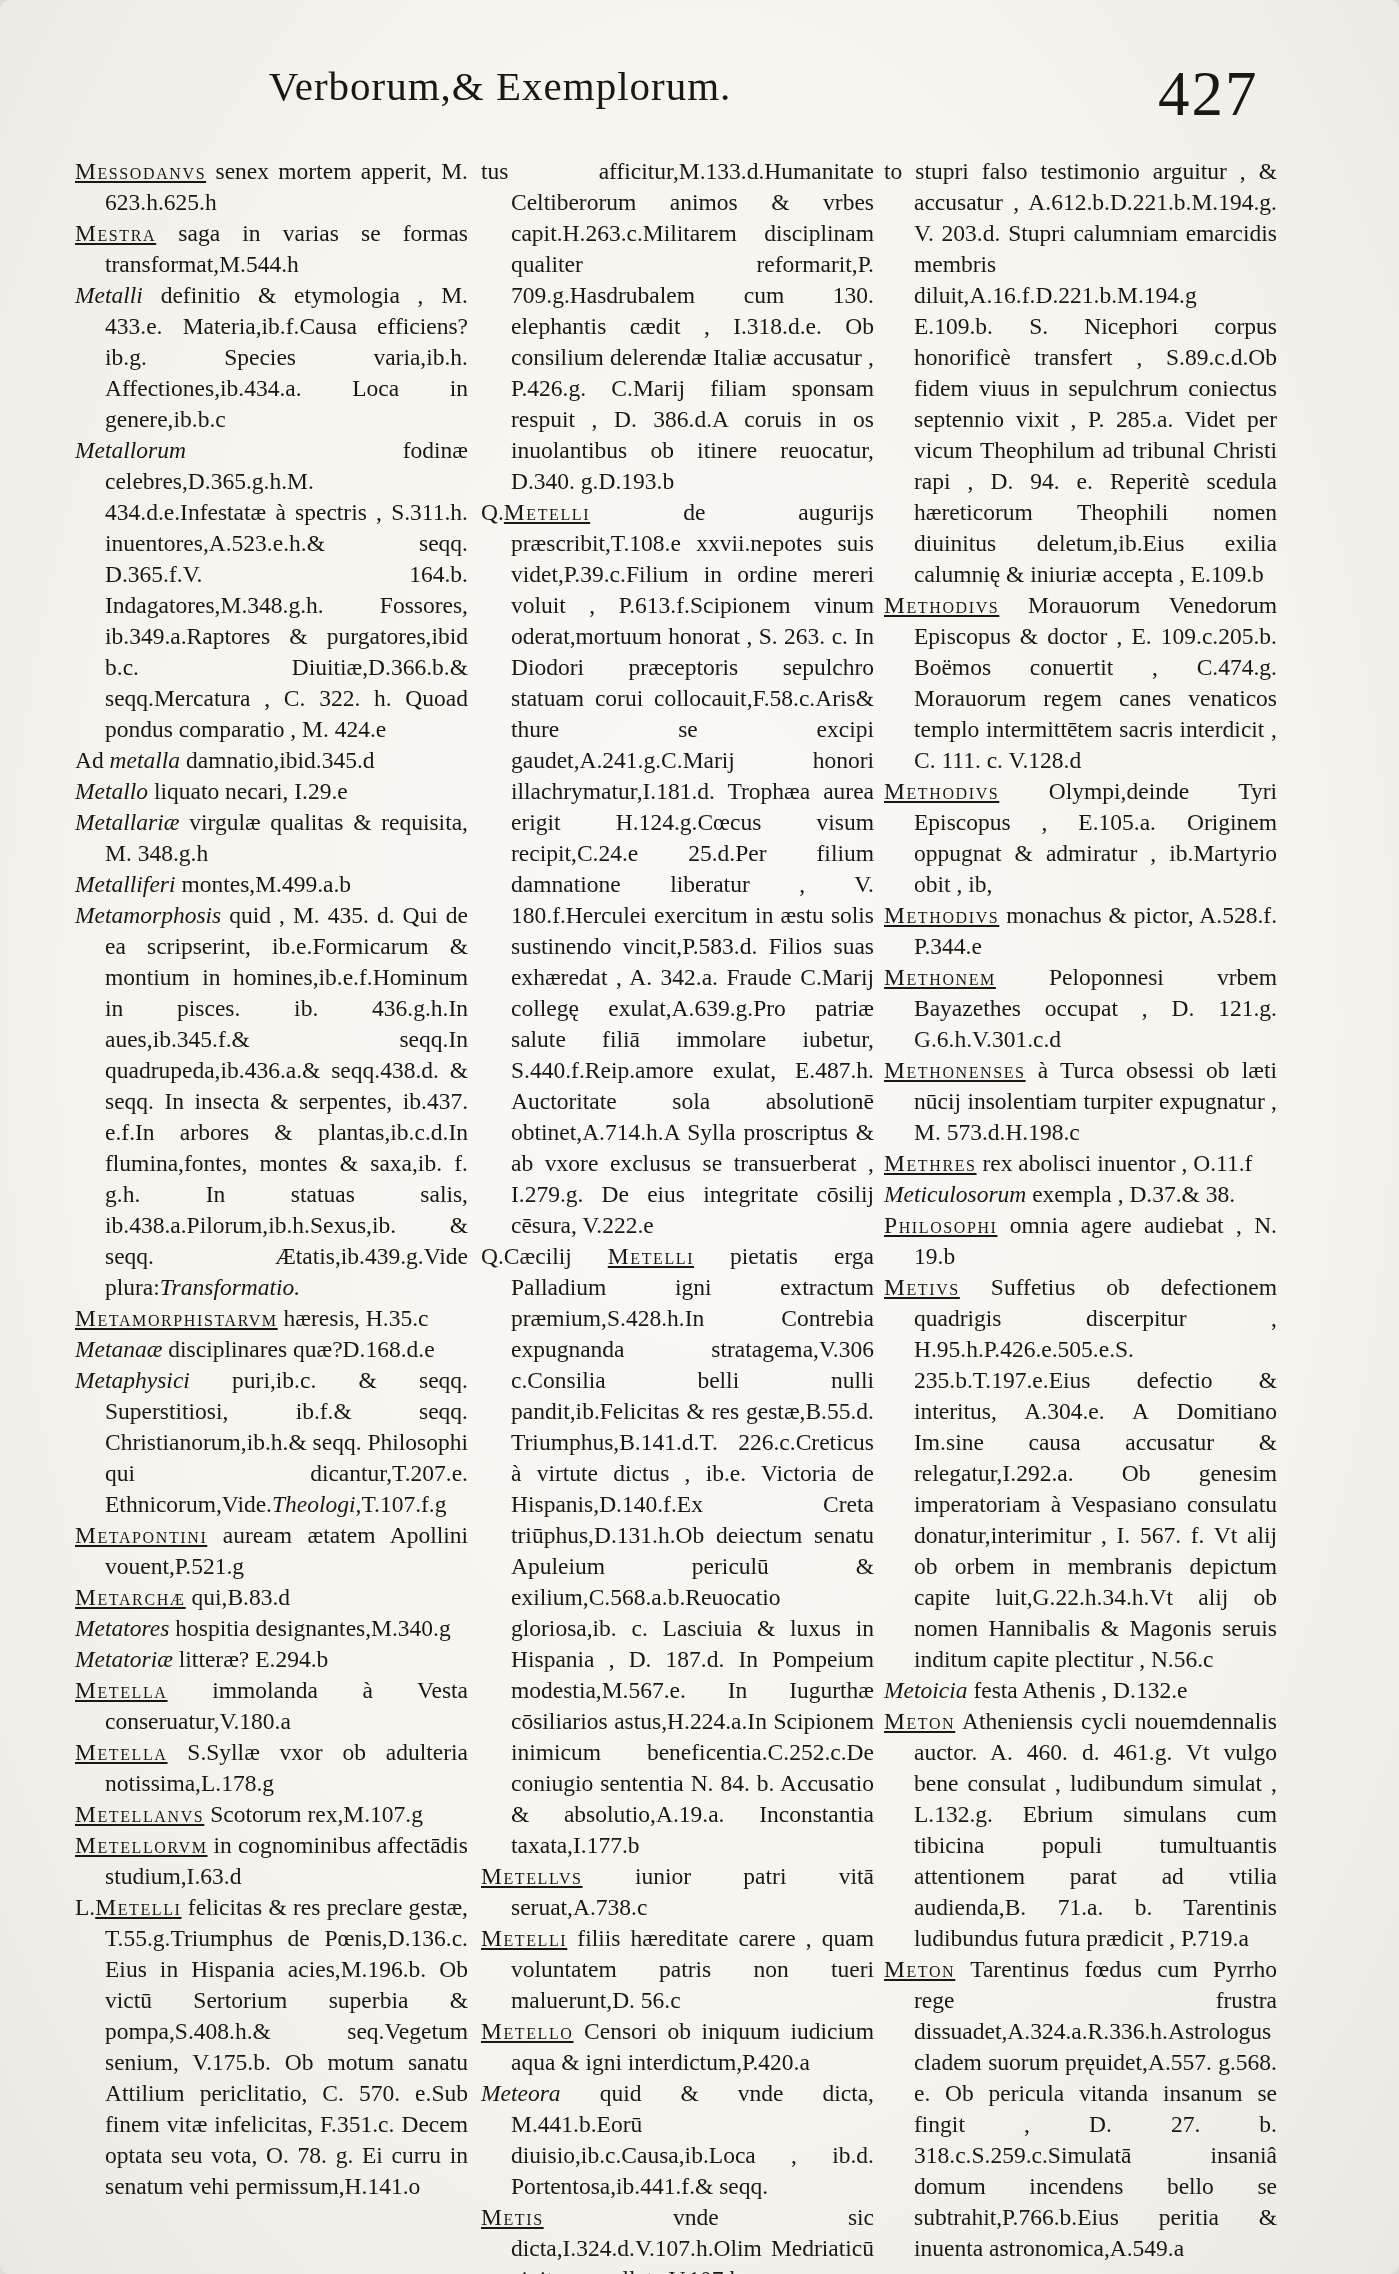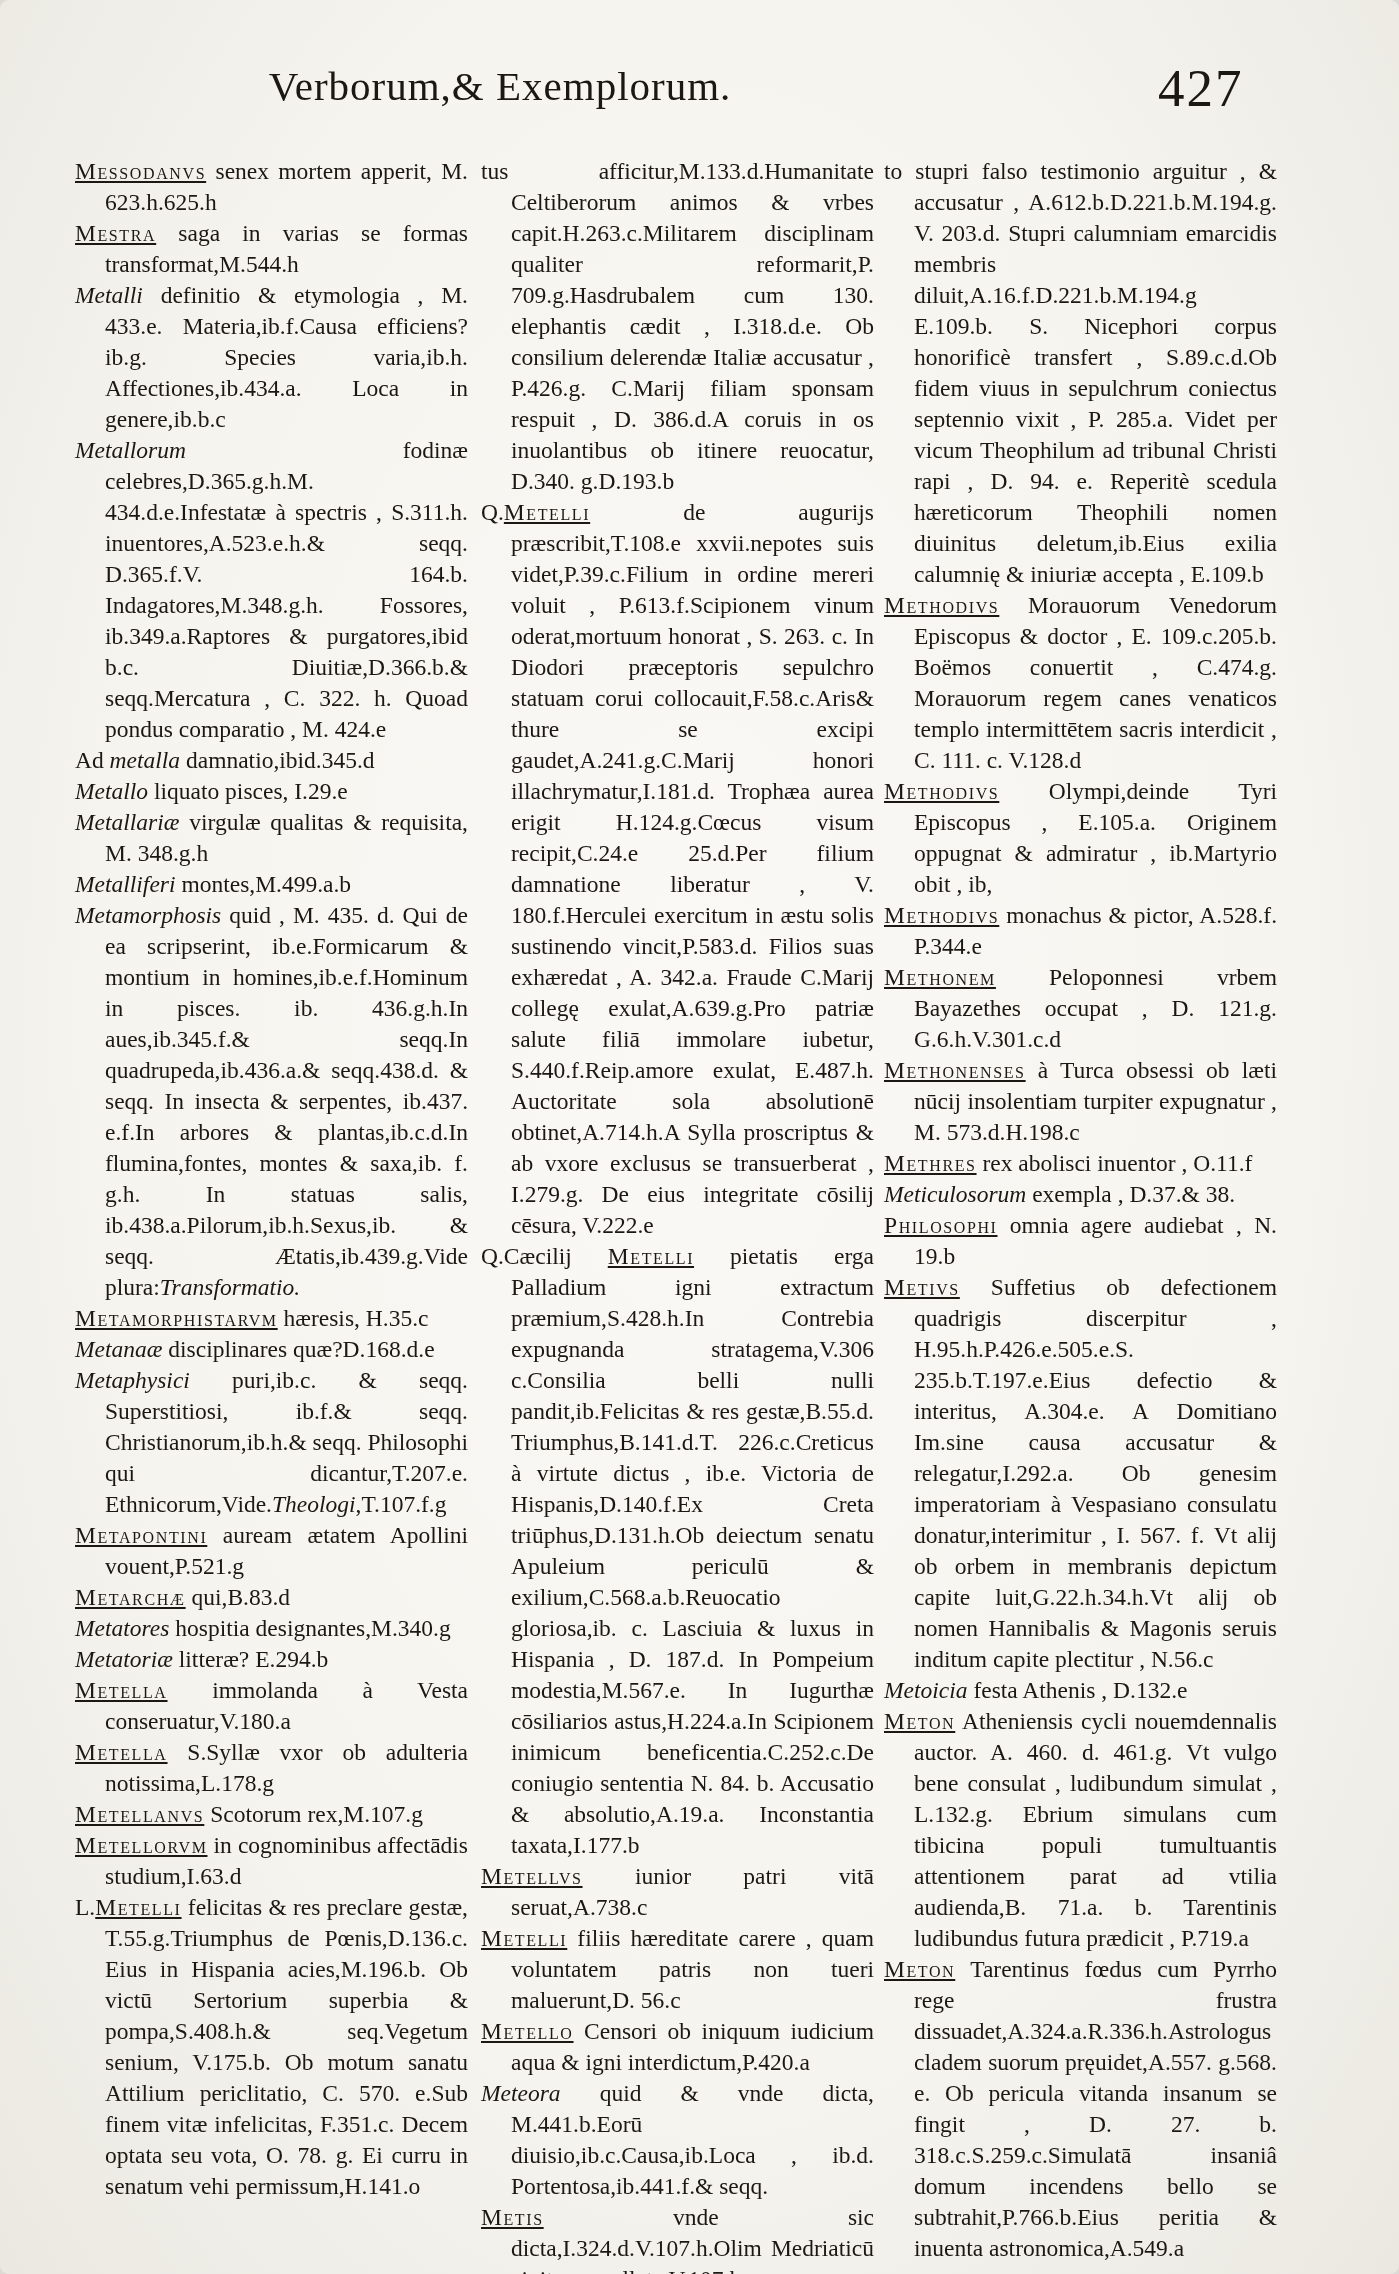--- a/index.html
+++ b/index.html
@@ -14,21 +14,21 @@
     font-family:"Liberation Serif", serif;
     border-radius:9px;
   }
   .running-title{
     position:absolute;left:75px;top:62px;width:850px;
     text-align:center;
     font-size:41px;letter-spacing:1px;white-space:nowrap;
   }
   .page-number{
     position:absolute;left:1158px;top:58px;width:120px;
-    font-size:53px;letter-spacing:2px;
+    font-size:63px;letter-spacing:2px;
   }
   .col{
     position:absolute;top:156px;width:393px;
     font-size:23.5px;line-height:31px;
     text-align:justify;
     color:#1b1712;
   }
   .col1{left:75px;}
   .col2{left:481px;}
   .col3{left:884px;}
@@ -44,21 +44,21 @@
   <div class="running-title">Verborum,&amp; Exemplorum.</div>
   <div class="page-number">427</div>
 
   <div class="col col1">
     <div>
         <p class="entry"><span class="sc">Messodanvs</span><span class="n"> senex mortem apperit, M. 623.h.625.h</span></p>
         <p class="entry"><span class="sc">Mestra</span><span class="n"> saga in varias se formas transformat,M.544.h</span></p>
         <p class="entry"><span class="i">Metalli</span><span class="n"> definitio &amp; etymologia , M. 433.e. Materia,ib.f.Causa efficiens?ib.g. Species varia,ib.h. Affectiones,ib.434.a. Loca in genere,ib.b.c</span></p>
         <p class="entry"><span class="i">Metallorum</span><span class="n"> fodinæ celebres,D.365.g.h.M. 434.d.e.Infestatæ à spectris , S.311.h. inuentores,A.523.e.h.&amp; seqq. D.365.f.V. 164.b. Indagatores,M.348.g.h. Fossores, ib.349.a.Raptores &amp; purgatores,ibid b.c. Diuitiæ,D.366.b.&amp; seqq.Mercatura , C. 322. h. Quoad pondus comparatio , M. 424.e</span></p>
         <p class="entry"><span class="n">Ad </span><span class="i">metalla</span><span class="n"> damnatio,ibid.345.d</span></p>
-        <p class="entry"><span class="i">Metallo</span><span class="n"> liquato pisces, I.29.e</span></p>
+        <p class="entry"><span class="i">Metallo</span><span class="n"> liquato necari, I.29.e</span></p>
         <p class="entry"><span class="i">Metallariæ</span><span class="n"> virgulæ qualitas &amp; requisita, M. 348.g.h</span></p>
         <p class="entry"><span class="i">Metalliferi</span><span class="n"> montes,M.499.a.b</span></p>
         <p class="entry"><span class="i">Metamorphosis</span><span class="n"> quid , M. 435. d. Qui de ea scripserint, ib.e.Formicarum &amp; montium in homines,ib.e.f.Hominum in pisces. ib. 436.g.h.In aues,ib.345.f.&amp; seqq.In quadrupeda,ib.436.a.&amp; seqq.438.d. &amp; seqq. In insecta &amp; serpentes, ib.437. e.f.In arbores &amp; plantas,ib.c.d.In flumina,fontes, montes &amp; saxa,ib. f. g.h. In statuas salis, ib.438.a.Pilorum,ib.h.Sexus,ib. &amp; seqq. Ætatis,ib.439.g.Vide plura:</span><span class="i">Transformatio.</span></p>
         <p class="entry"><span class="sc">Metamorphistarvm</span><span class="n"> hæresis, H.35.c</span></p>
         <p class="entry"><span class="i">Metanaæ</span><span class="n"> disciplinares quæ?D.168.d.e</span></p>
         <p class="entry"><span class="i">Metaphysici</span><span class="n"> puri,ib.c. &amp; seqq. Superstitiosi, ib.f.&amp; seqq. Christianorum,ib.h.&amp; seqq. Philosophi qui dicantur,T.207.e. Ethnicorum,Vide.</span><span class="i">Theologi</span><span class="n">,T.107.f.g</span></p>
         <p class="entry"><span class="sc">Metapontini</span><span class="n"> auream ætatem Apollini vouent,P.521.g</span></p>
         <p class="entry"><span class="sc">Metarchæ</span><span class="n"> qui,B.83.d</span></p>
         <p class="entry"><span class="i">Metatores</span><span class="n"> hospitia designantes,M.340.g</span></p>
         <p class="entry"><span class="i">Metatoriæ</span><span class="n"> litteræ? E.294.b</span></p>

